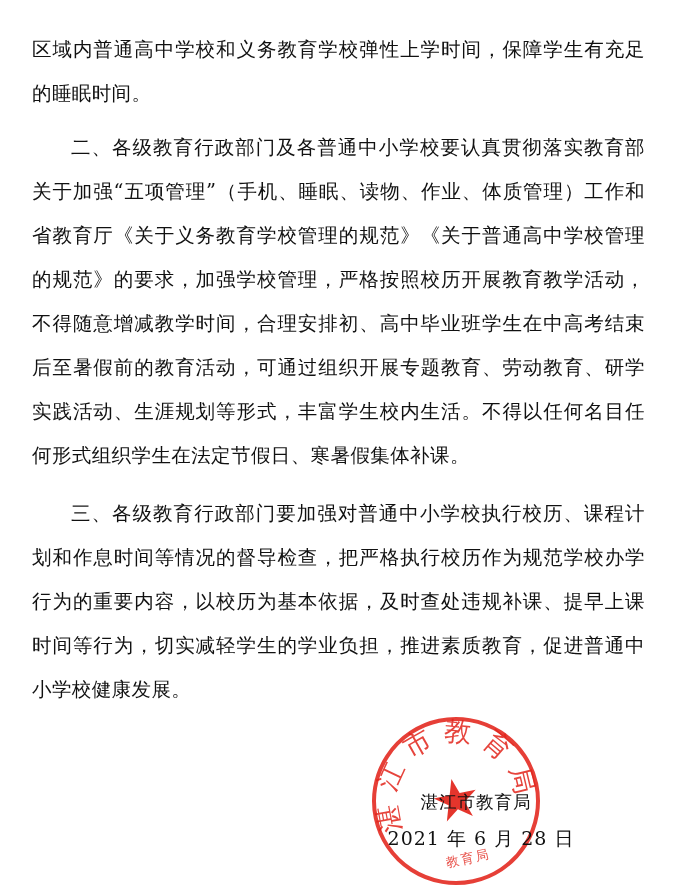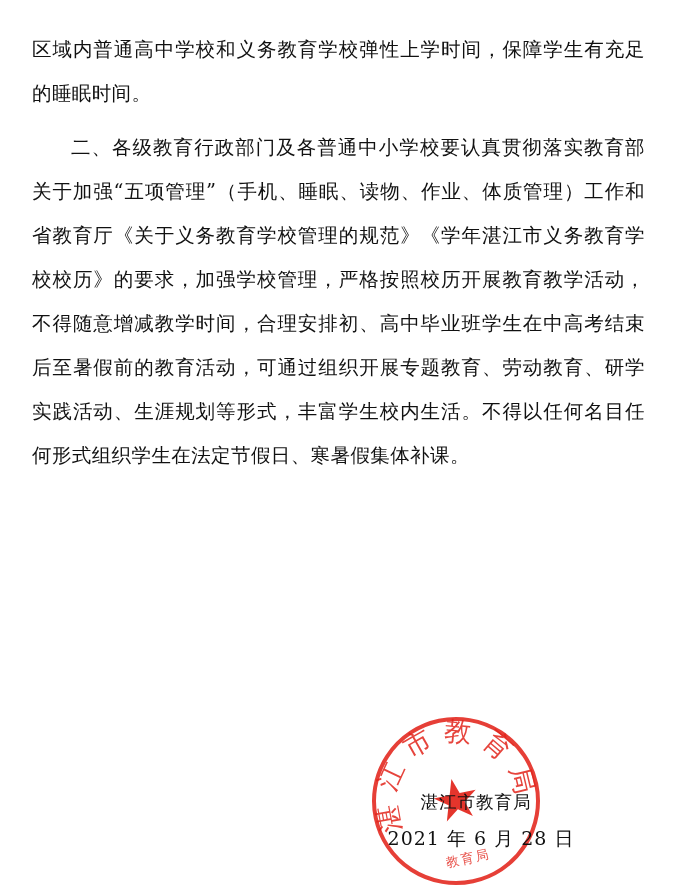--- a/index.html
+++ b/index.html
@@ -123,24 +123,25 @@
 </style>
 </head>
 <body>
 
 <div class="page">
 
   <p class="para">区域内普通高中学校和义务教育学校弹性上学时间，保障学生有充足的睡眠时间。</p>
 
   <div class="gap-sm"></div>
 
-  <p class="para indent">二、各级教育行政部门及各普通中小学校要认真贯彻落实教育部关于加强“五项管理”（手机、睡眠、读物、作业、体质管理）工作和省教育厅《关于义务教育学校管理的规范》《学年湛江市义务教育学校校历》的要求，加强学校管理，严格按照校历开展教育教学活动，不得随意增减教学时间，合理安排初、高中毕业班学生在中高考结束后至暑假前的教育活动，可通过组织开展专题教育、劳动教育、研学实践活动、生涯规划等形式，丰富学生校内生活。不得以任何名目任何形式组织学生在法定节假日、寒暑假集体补课。</p>
+  <p class="para indent">二、各级教育行政部门及各普通中小学校要认真贯彻落实教育部关于加强“五项管理”（手机、睡眠、读物、作业、体质管理）工作和省教育厅《关于义务教育学校管理的规范》《关于普通高中学校管理的规范》的要求，加强学校管理，严格按照校历开展教育教学活动，不得随意增减教学时间，合理安排初、高中毕业班学生在中高考结束后至暑假前的教育活动，可通过组织开展专题教育、劳动教育、研学实践活动、生涯规划等形式，丰富学生校内生活。不得以任何名目任何形式组织学生在法定节假日、寒暑假集体补课。</p>
 
   <div class="gap-md"></div>
 
+  <p class="para indent">三、各级教育行政部门要加强对普通中小学校执行校历、课程计划和作息时间等情况的督导检查，把严格执行校历作为规范学校办学行为的重要内容，以校历为基本依据，及时查处违规补课、提早上课时间等行为，切实减轻学生的学业负担，推进素质教育，促进普通中小学校健康发展。</p>
 
   <div class="gap-md"></div>
 
 
   <div class="seal-area">
 
     <div class="seal">
       <div class="seal-ring"></div>
       <svg viewBox="0 0 168 168">
         <defs>

